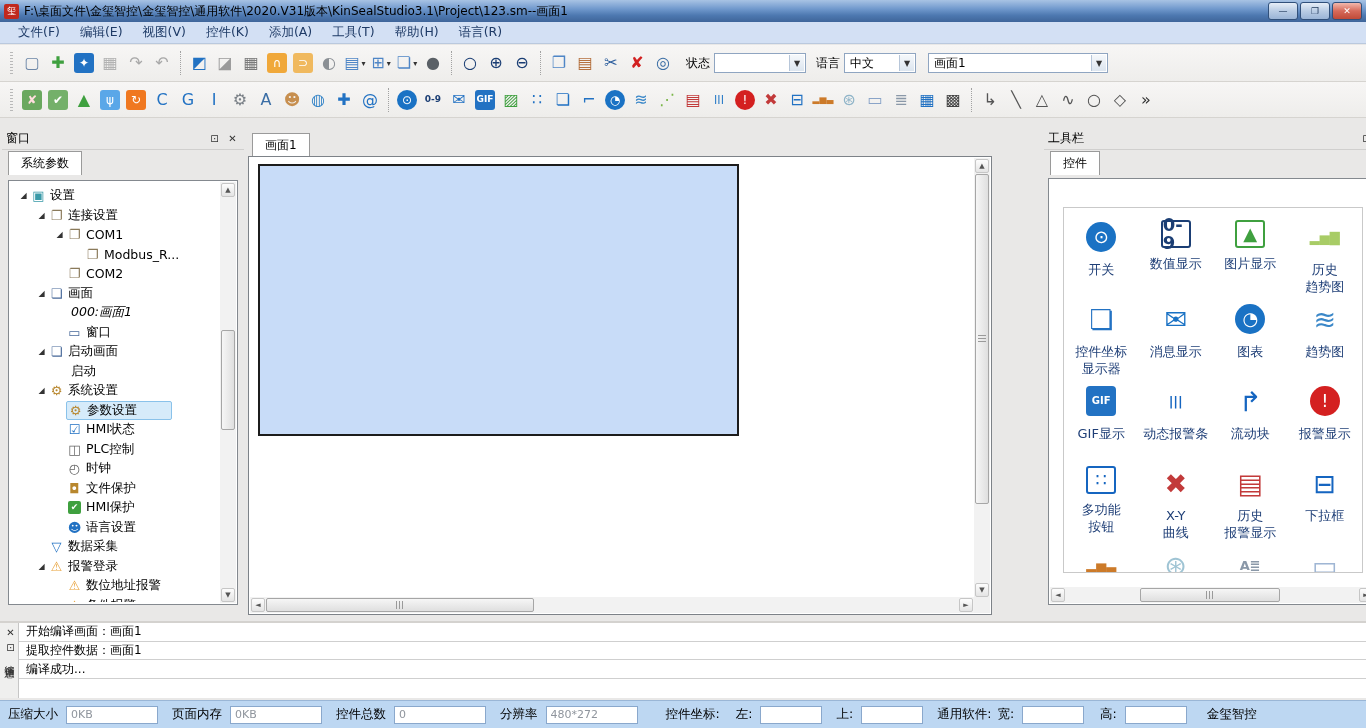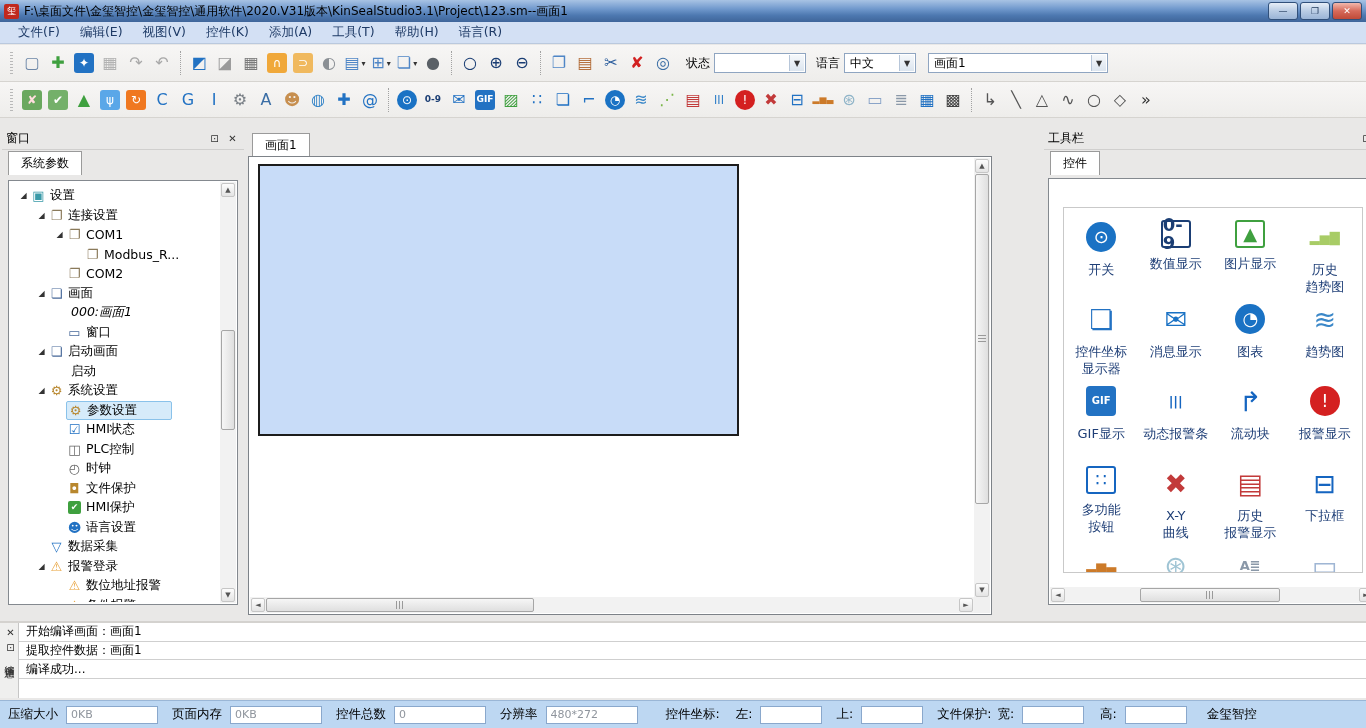--- a/index.html
+++ b/index.html
@@ -696,20 +696,20 @@
         <span class="sb-label ml14">控件总数</span>
         <span class="sb-box w90">0</span>
         <span class="sb-label ml14">分辨率</span>
         <span class="sb-box w90">480*272</span>
       </span>
     <span class="sb-label ml28">控件坐标:</span>
     <span class="sb-label ml16">左:</span>
     <span class="sb-box w62"></span>
     <span class="sb-label ml14">上:</span>
     <span class="sb-box w62"></span>
-    <span class="sb-label ml14">文件保护:</span>
+    <span class="sb-label ml14">通用软件:</span>
     <span class="sb-label" style="margin-left:6px;">宽:</span>
     <span class="sb-box w62"></span>
     <span class="sb-label ml16">高:</span>
     <span class="sb-box w62"></span>
     <span class="sb-label" style="margin-left:20px;">金玺智控</span>
   </div>
 </div>
 
 </body></html>

